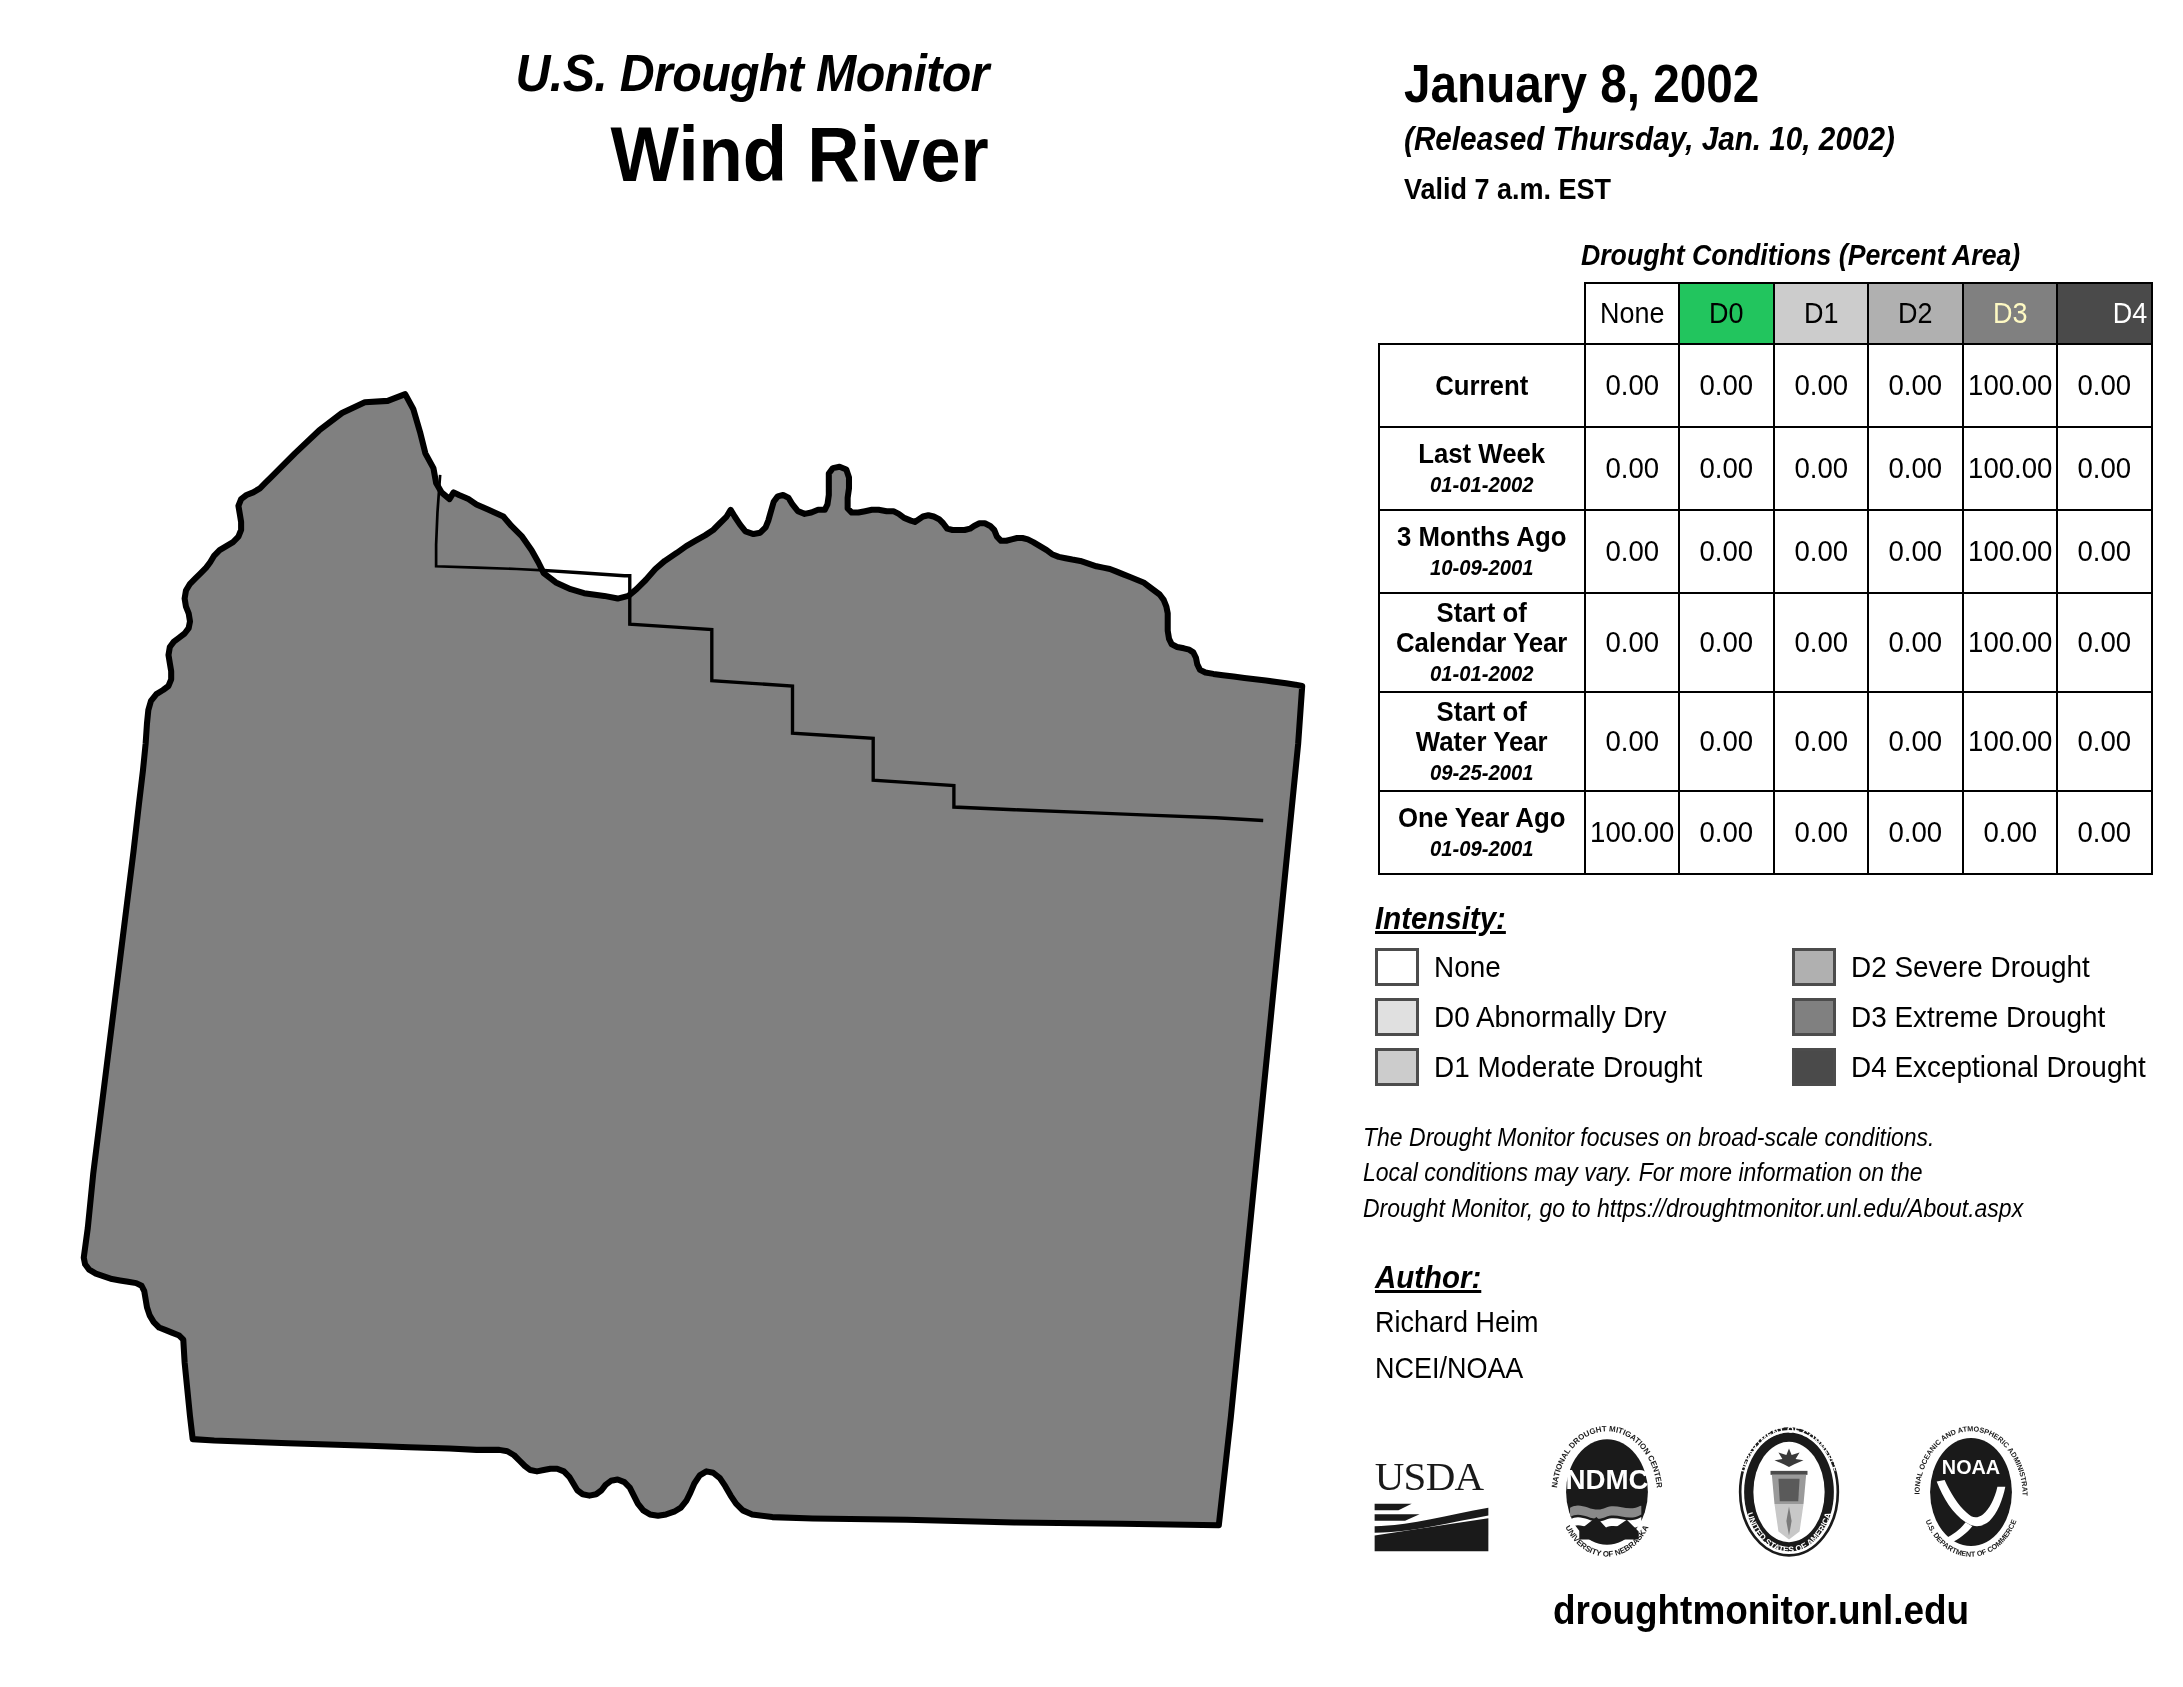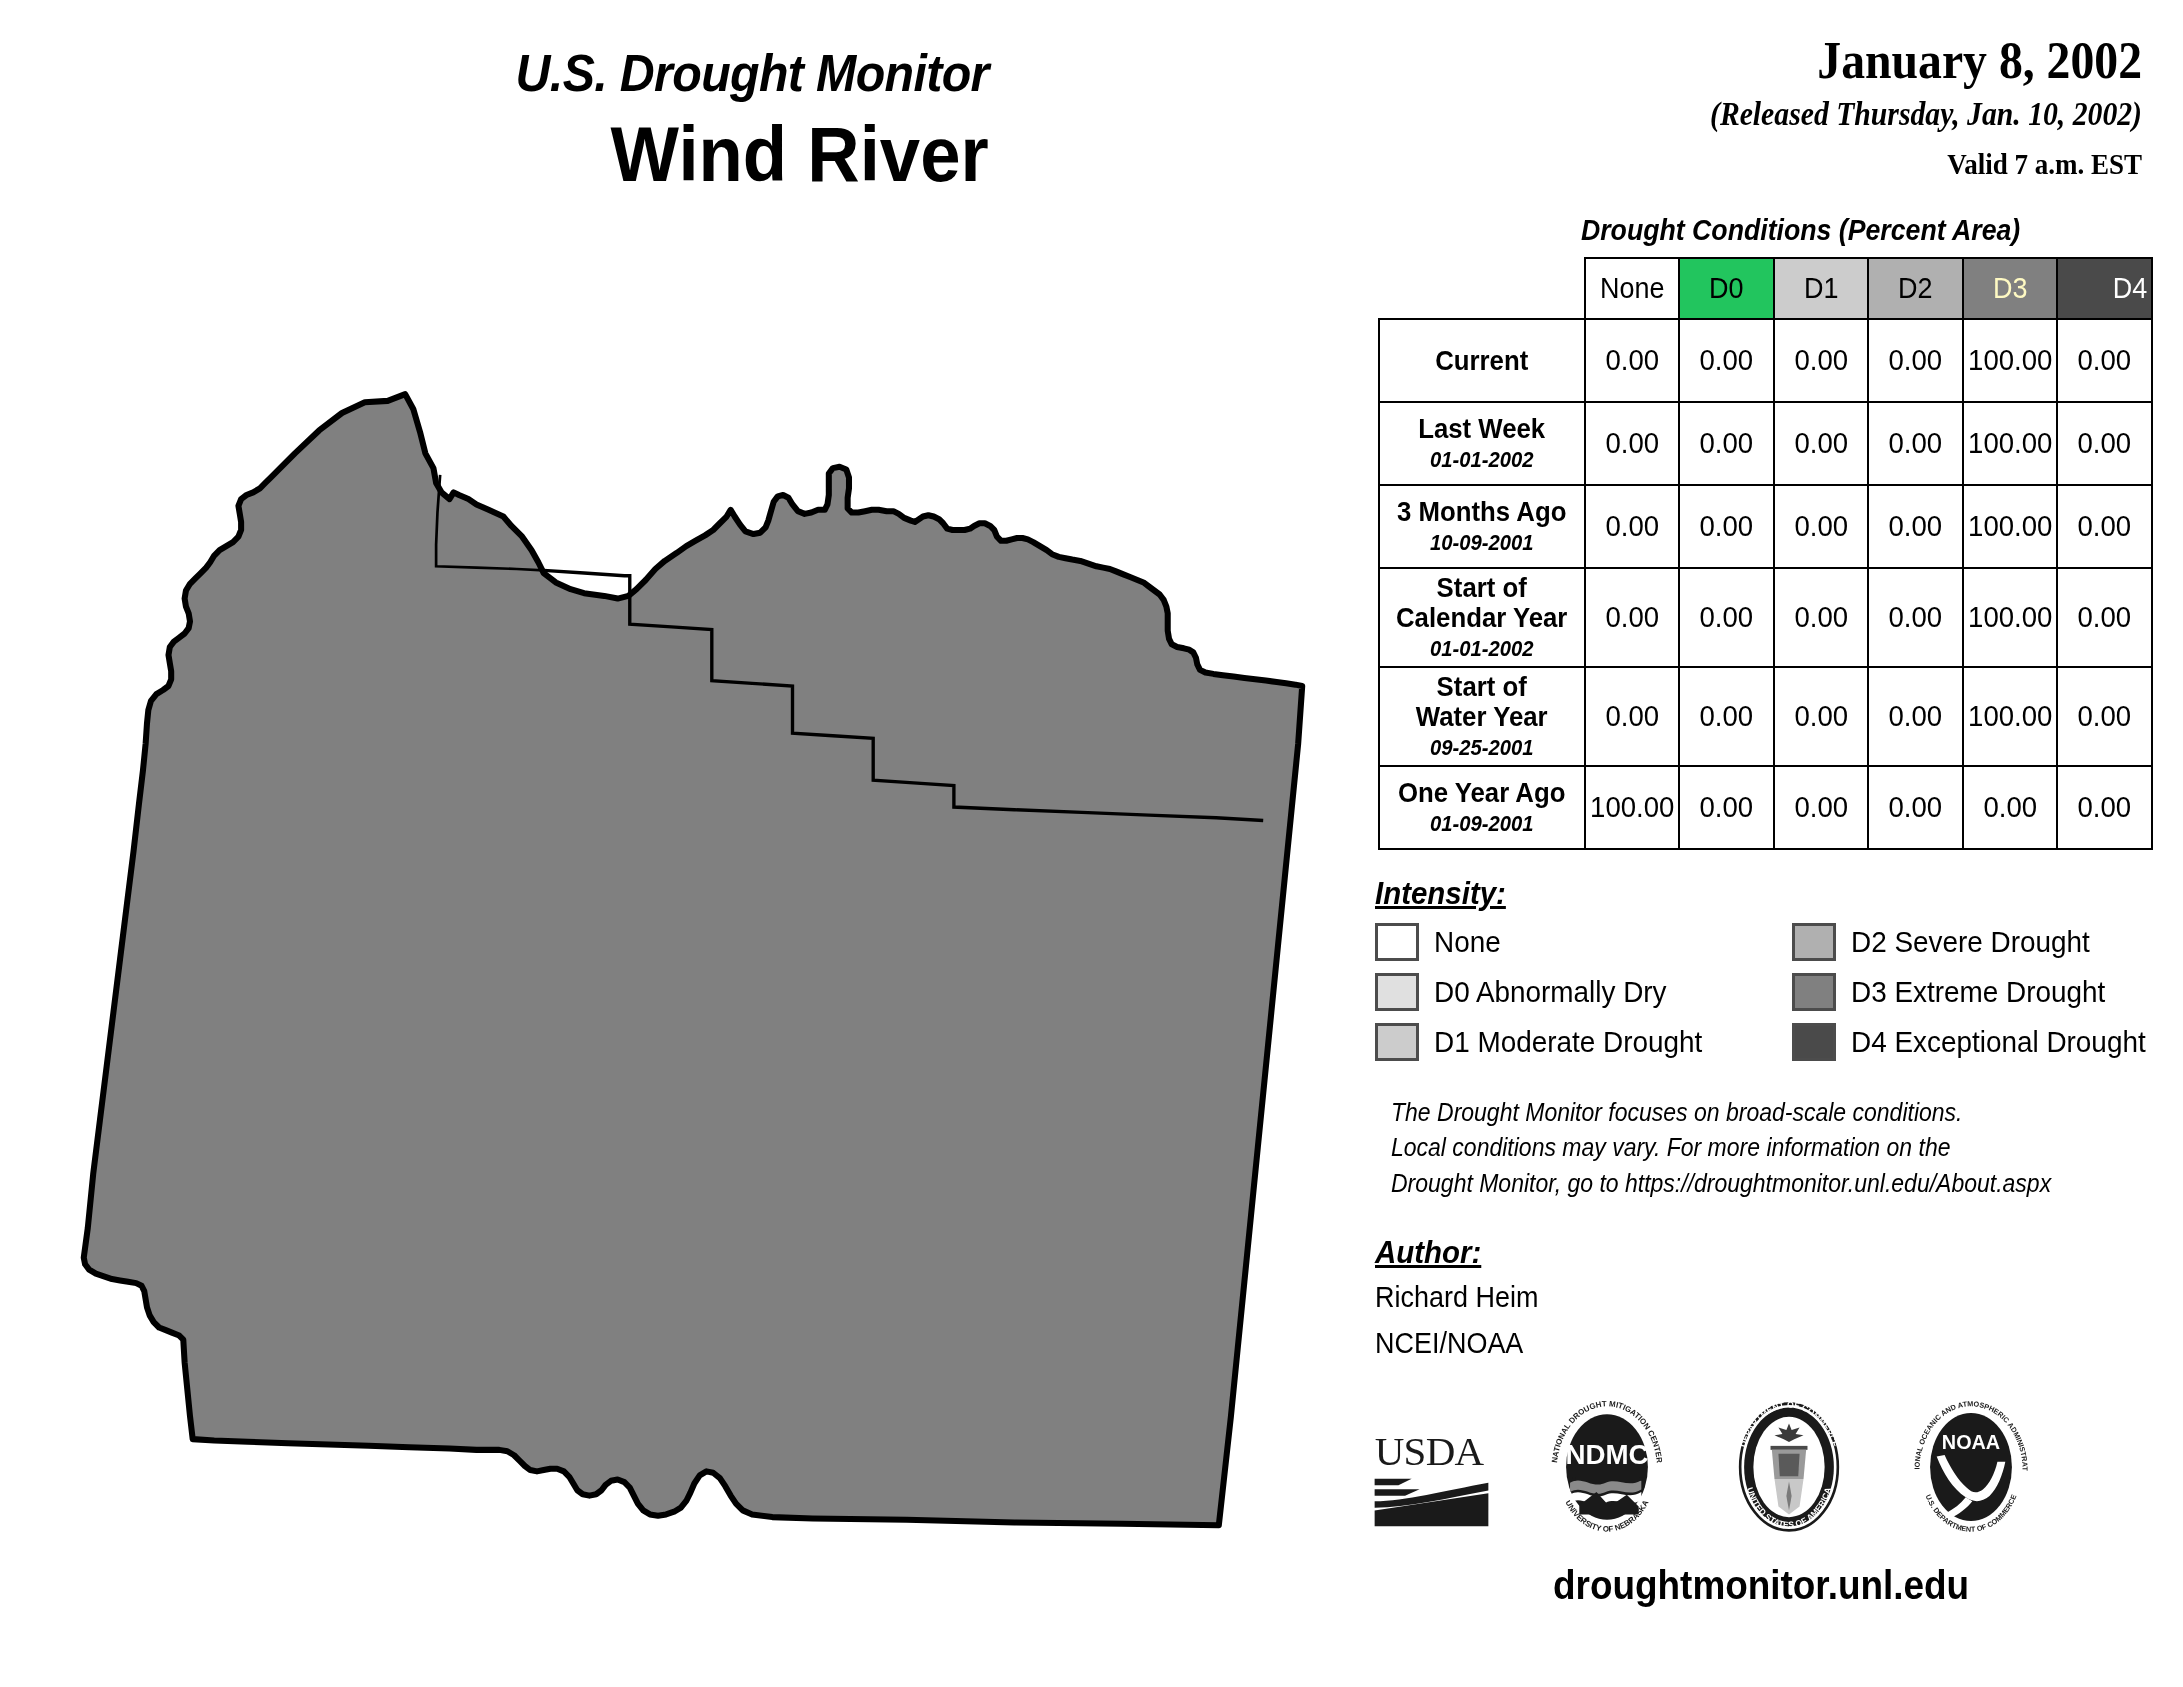--- a/index.html
+++ b/index.html
@@ -25,21 +25,21 @@
   }
 
   
   #map-wrap { position: absolute; left: 73px; top: 367px; width: 1244px; height: 1184px; }
   #map-svg { display:block; width:100%; height:100%; }
 
   
   #right { position: absolute; left: 1363px; top: 0; width: 820px; height: 1687px; }
 
   
-  #date-block { text-align:right; padding-top: 33px; font-family: Liberation Serif, serif; }
+  #date-block { text-align:left; padding-top: 57px; }
   #date-main {
     font-size: 53px; font-weight: bold; color:#000; line-height:1.02;
     transform: scaleX(0.9); transform-origin:center;
   }
   #date-released {
     font-size: 33px; font-weight: bold; font-style: italic; color:#000;
     margin-top: 9.3px; transform: scaleX(0.9); transform-origin:center;
   }
   #date-valid {
     font-size: 30px; font-weight: bold; color:#000; margin-top: 13.2px;
@@ -84,21 +84,21 @@
   .legend-item { display:flex; align-items:center; }
   .legend-swatch {
     width: 44px; height: 38px; border: 3.3px solid #4c4c4c; flex: 0 0 auto;
   }
   .legend-text {
     font-size: 30px; color:#000; margin-left: 14.6px; white-space: nowrap;
     transform: scaleX(0.93); transform-origin: left center;
   }
 
   
-  #disclaimer { margin: 34px 0 0 28px; }
+  #disclaimer { margin: 34px 0 0 0; }
   #disclaimer p {
     font-size: 25px; font-style: italic; color:#000; line-height: 1.42;
     white-space: nowrap; transform: scaleX(0.92); transform-origin: left center;
   }
 
   
   #author { margin: 33px 0 0 12px; }
   #author-title {
     font-size: 32px; font-weight: bold; font-style: italic; color:#000;
     text-decoration: underline; display:inline-block; transform: scaleX(0.92);

